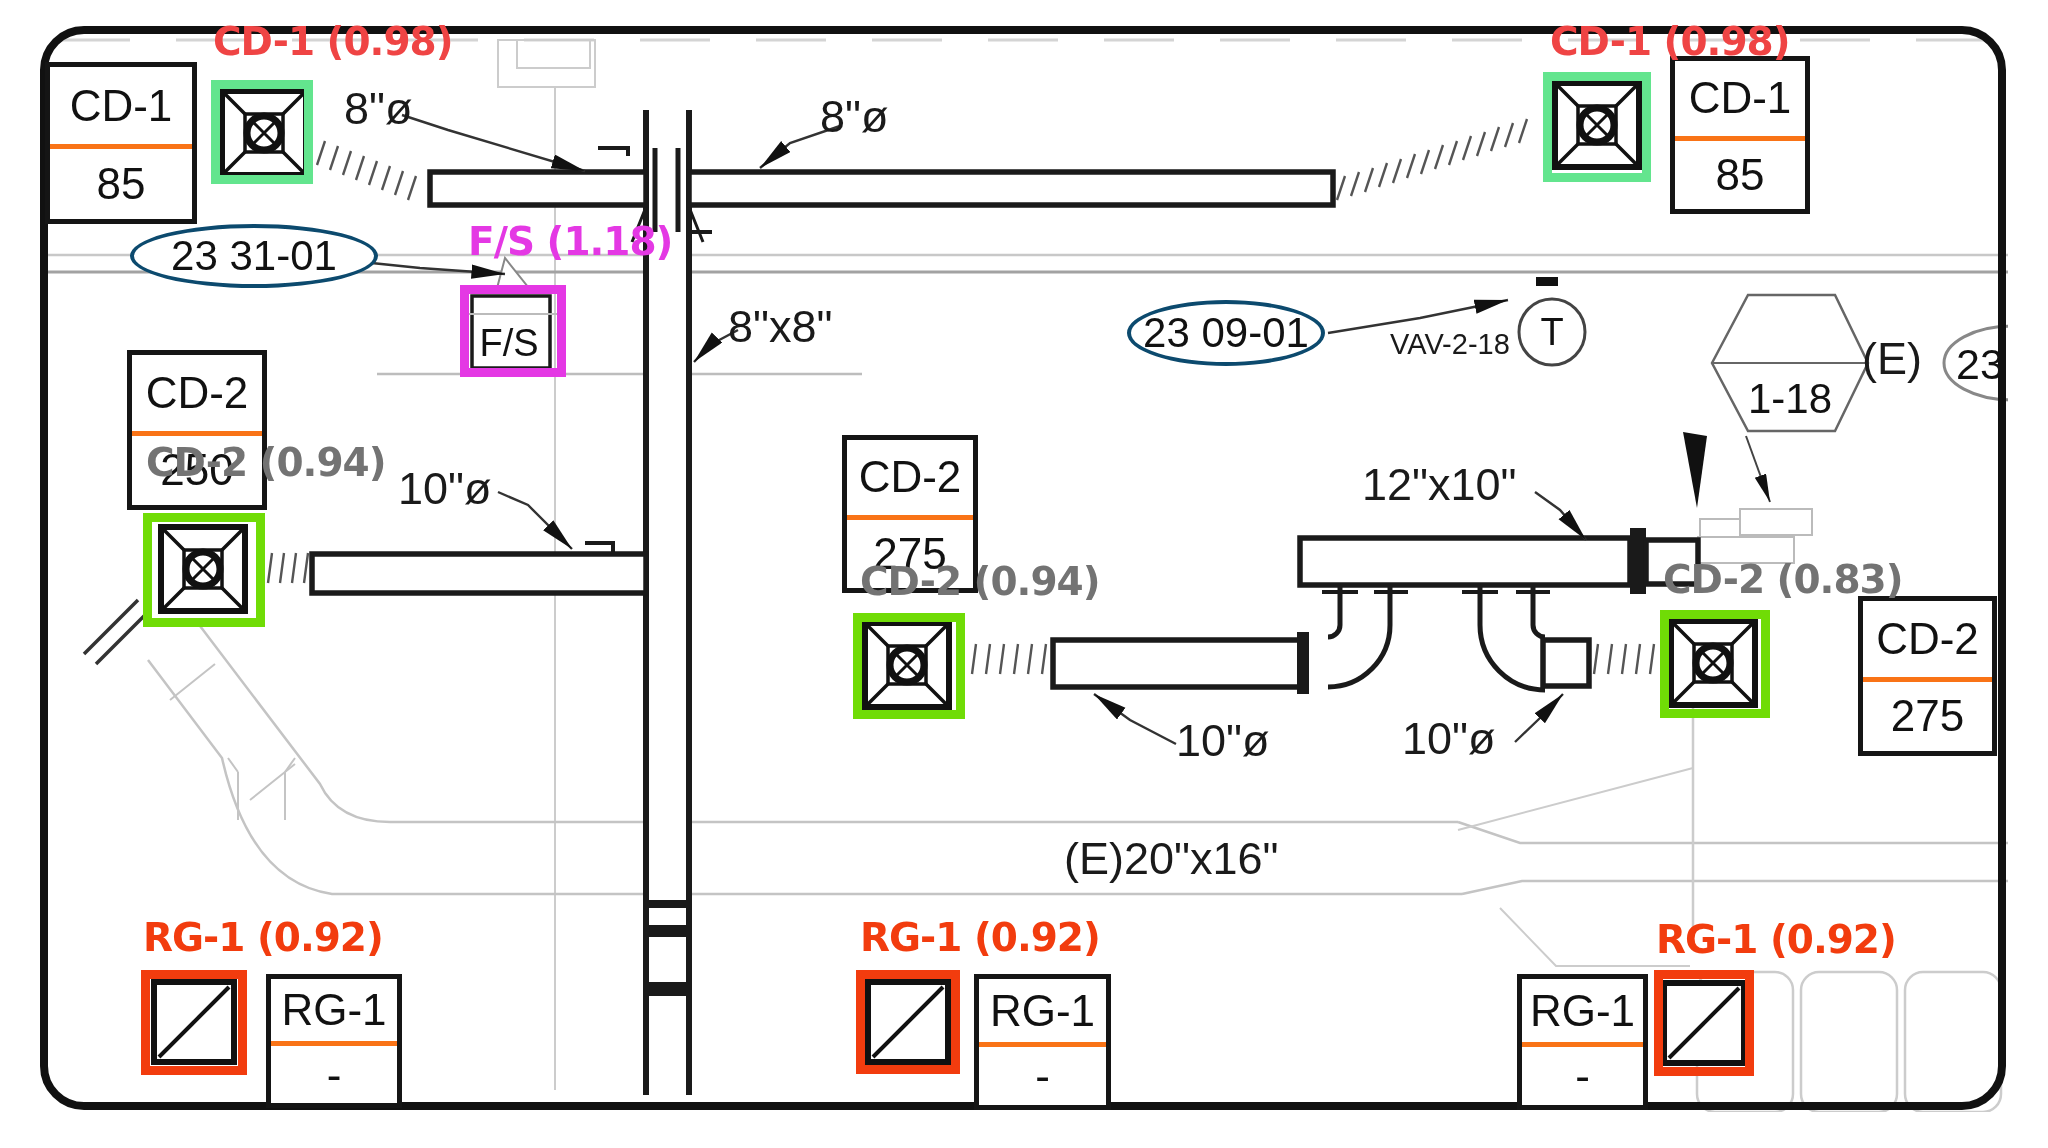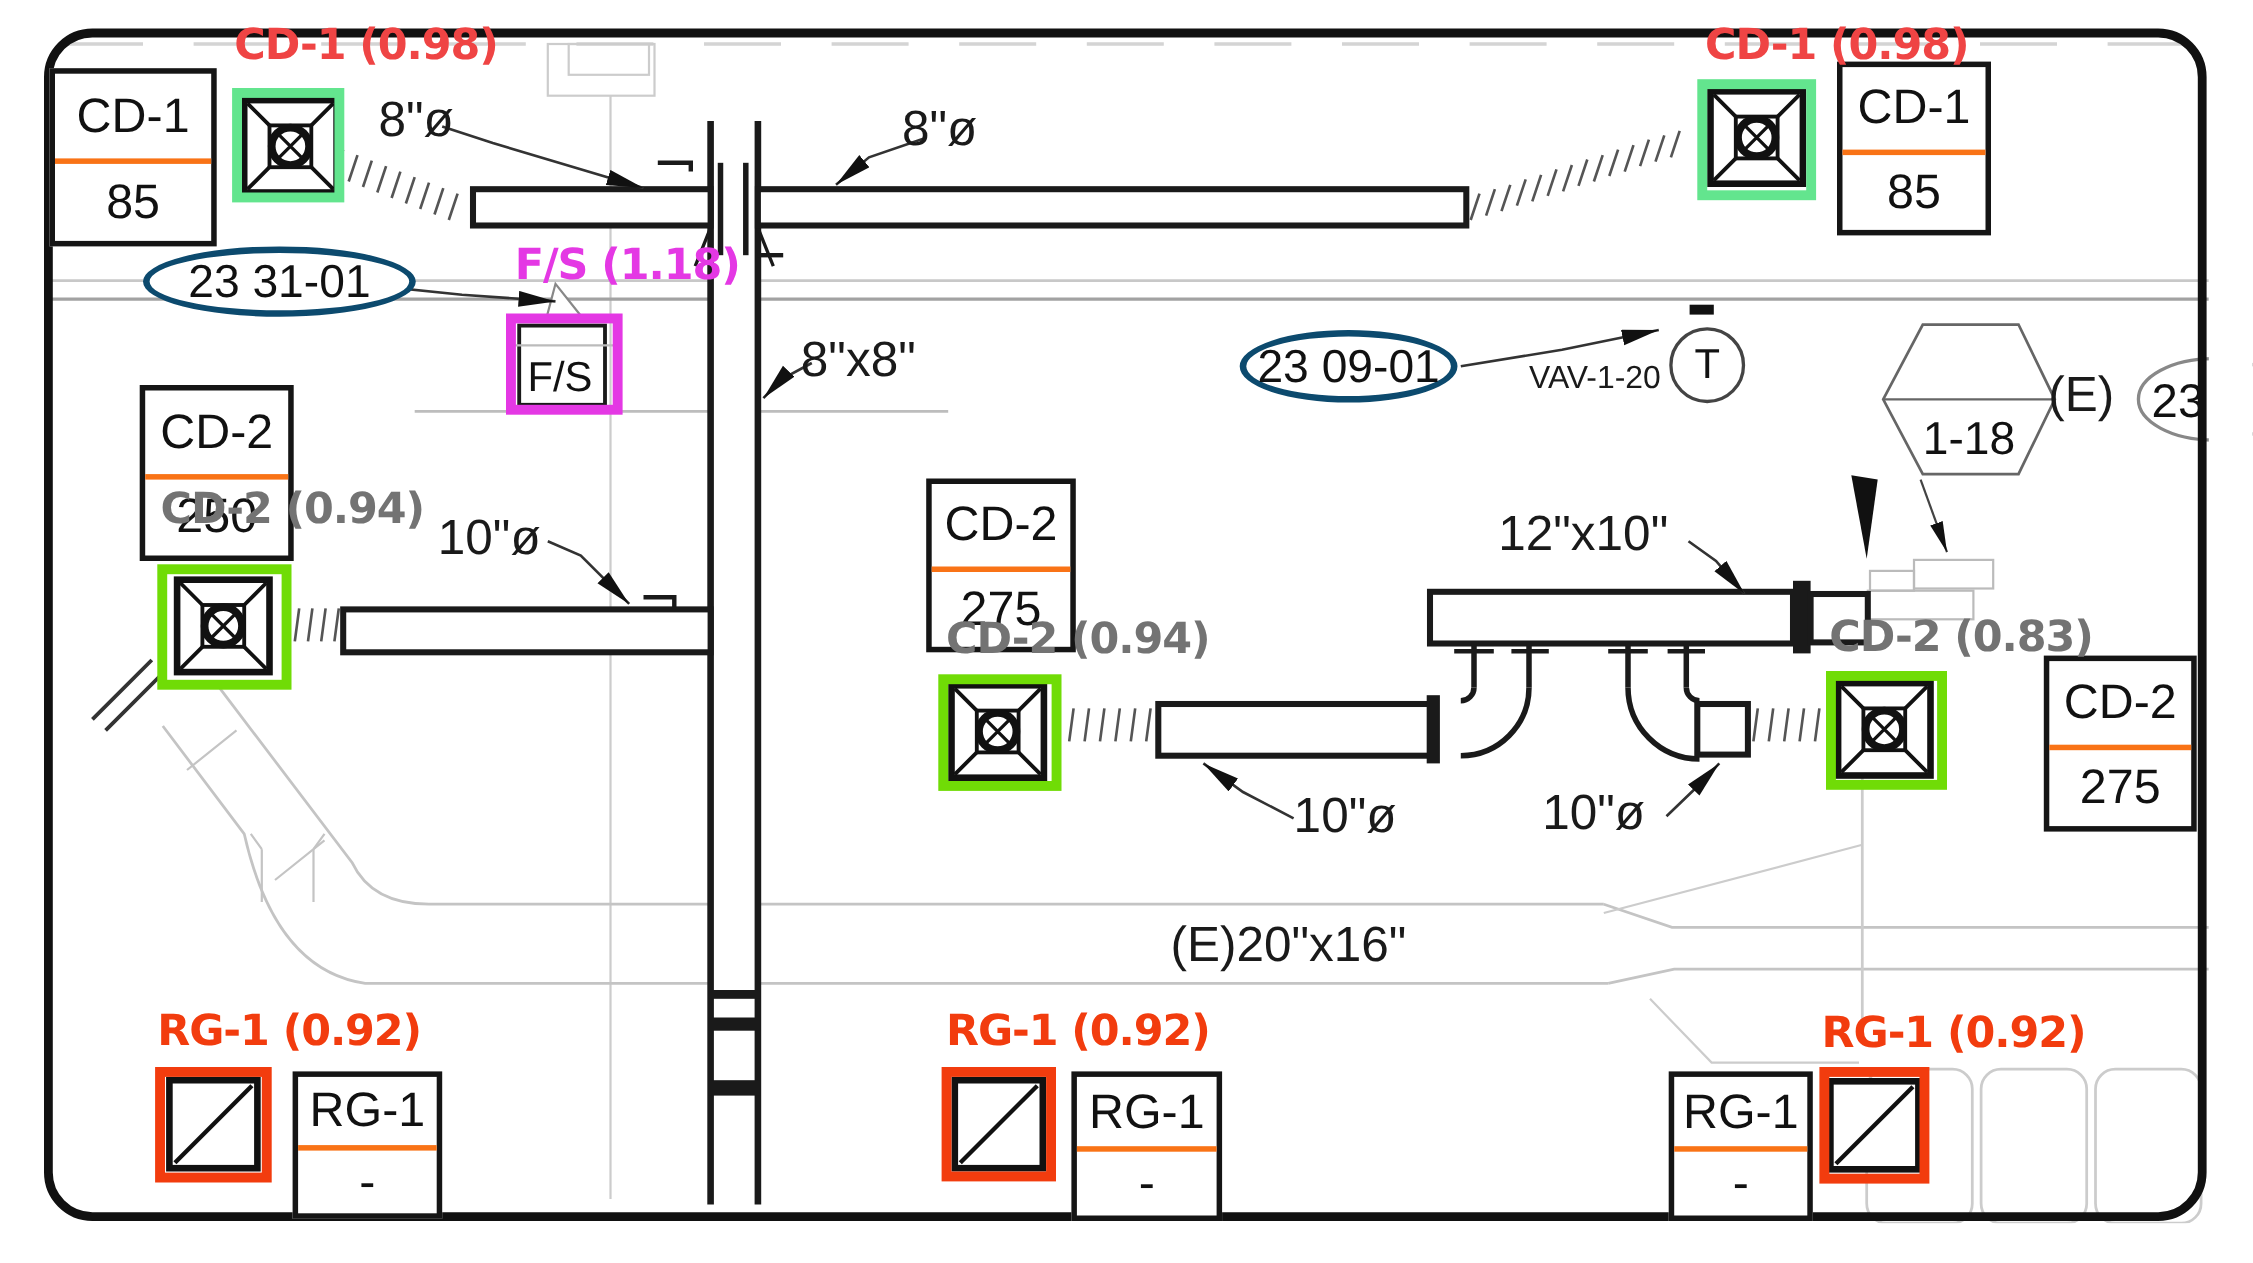--- a/index.html
+++ b/index.html
@@ -17,21 +17,21 @@
   
   .det-text{position:absolute;font-family:"DejaVu Sans",sans-serif;font-weight:bold;
        font-size:39px;letter-spacing:-1px;white-space:nowrap;line-height:1;}
   .det-box{position:absolute;box-sizing:border-box;border:9px solid;background:transparent;}
   .t-cd1{color:#ef4444}.b-cd1{border-color:#63e58e}
   .t-cd2{color:#737373}.b-cd2{border-color:#70dc06}
   .t-rg1{color:#f23c0e}.b-rg1{border-color:#f23c0e}
   .t-fs {color:#e438e4}.b-fs {border-color:#e438e4}
   
   .dim{position:absolute;font-size:45px;line-height:1;white-space:nowrap;color:#1a1a1a;}
-  .callout{position:absolute;border:6px solid #0c4a6e;border-radius:50%;background:#fff;
+  .callout{position:absolute;border:4px solid #0c4a6e;border-radius:50%;background:#fff;
        display:flex;align-items:center;justify-content:center;font-size:42px;color:#111;
        box-sizing:border-box;white-space:nowrap;}
   .ctr{display:flex;align-items:center;justify-content:center;line-height:1;}
 </style>
 </head>
 <body>
 
 <div id="canvas">
 
 <svg id="linework" width="2048" height="1148" viewBox="0 0 2048 1148">
@@ -216,21 +216,21 @@
 
 <div class="dim" style="left:344px;top:86px">8"ø</div>
 <div class="dim" style="left:820px;top:94px">8"ø</div>
 <div class="dim" style="left:728px;top:304px">8"x8"</div>
 <div class="dim" style="left:398px;top:466px">10"ø</div>
 <div class="dim" style="left:1362px;top:462px">12"x10"</div>
 <div class="dim" style="left:1176px;top:718px">10"ø</div>
 <div class="dim" style="left:1402px;top:716px">10"ø</div>
 <div class="dim" style="left:1064px;top:836px">(E)20"x16"</div>
 <div class="dim" style="left:1862px;top:336px">(E)</div>
-<div class="dim" style="left:1390px;top:330px;font-size:29px">VAV-1-20</div>
+<div class="dim" style="left:1390px;top:330px;font-size:29px">VAV-2-18</div>
 
 <div class="callout" style="left:130px;top:224px;width:248px;height:64px">23 31-01</div>
 <div class="callout" style="left:1127px;top:300px;width:198px;height:66px">23 09-01</div>
 
 <div class="abs ctr" style="left:1712px;top:368px;width:156px;height:62px;font-size:42px">1-18</div>
 <div class="abs ctr" style="left:1532px;top:312px;width:40px;height:40px;font-size:38px">T</div>
 <div class="abs ctr" style="left:474px;top:320px;width:70px;height:46px;font-size:38px">F/S</div>
 
 <div class="det-text t-cd1" style="left:213px;top:22px">CD-1 (0.98)</div>
 <div class="det-box b-cd1" style="left:211px;top:80px;width:102px;height:104px"></div>

